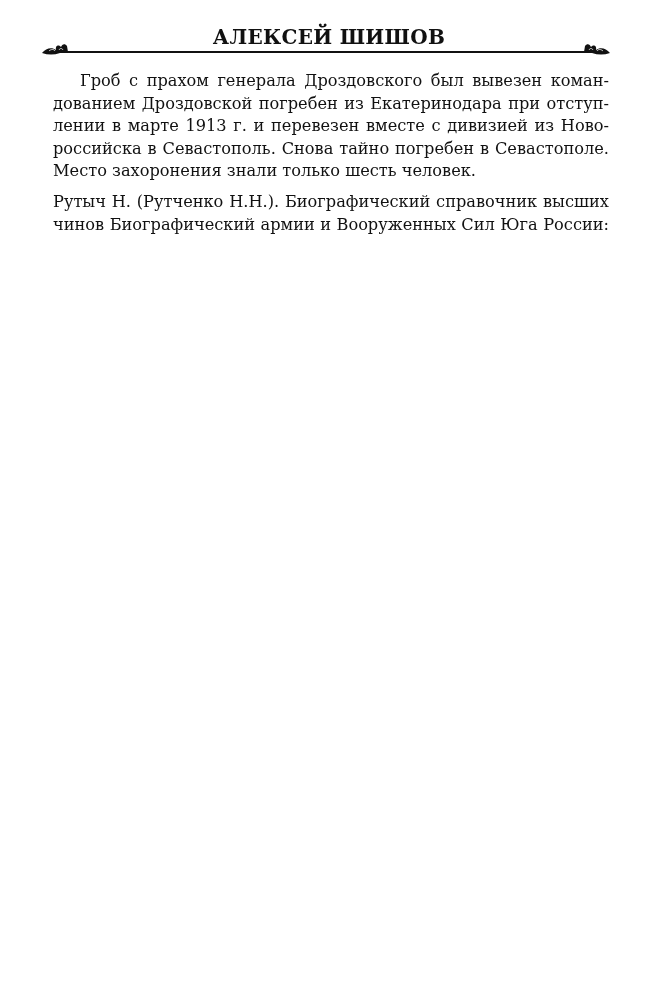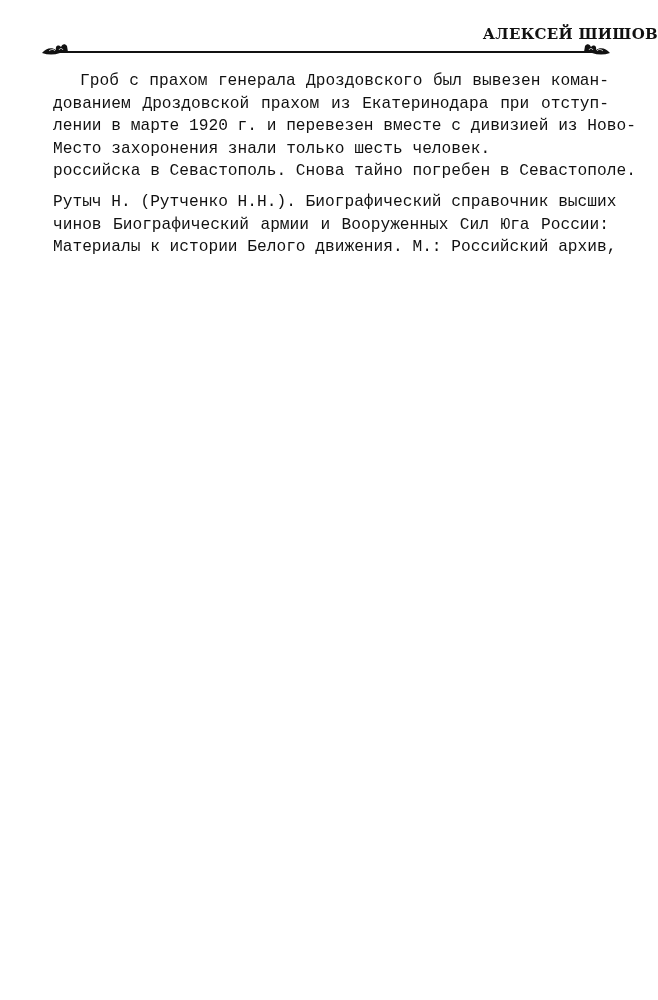--- a/index.html
+++ b/index.html
@@ -20,24 +20,24 @@
       left: 0;
       top: 0;
       width: 658px;
       height: 70px;
     }
     .running-head {
       position: absolute;
       left: 0;
       width: 658px;
       top: 25px;
-      text-align: right;
+      text-align: center;
       font-family: "DejaVu Serif", "Liberation Serif", serif;
       font-weight: bold;
-      font-size: 15px;
+      font-size: 20px;
       letter-spacing: 0.3px;
       color: #111;
     }
     .header-rule {
       position: absolute;
       left: 60px;
       top: 51px;
       width: 535px;
       height: 2px;
       background: #111;
@@ -58,21 +58,20 @@
       width: 556px;
       font-family: "DejaVu Serif", "Liberation Serif", serif;
       font-size: 16.2px;
       line-height: 22.6px;
       color: #111;
     }
     .paragraph {
       margin: 0;
       text-align: justify;
       text-align-last: left;
-      font-family: Liberation Mono, monospace;
     }
     .paragraph .line {
       display: block;
       text-align: justify;
       text-align-last: justify;
       white-space: nowrap;
     }
     .paragraph .line.last {
       text-align-last: left;
     }
@@ -103,23 +102,22 @@
   <svg class="ornament ornament-right" viewBox="0 0 40 20">
     <path d="M38 15 C34 10, 28 9, 24 12 C25 8, 22 6, 19 9 C18 6, 15 5, 13 8 L12 14 L2 14 L2 15 L20 15 C26 17, 32 17, 38 15 Z" fill="#111"></path>
     <path d="M31 13 C29 11, 26 11, 25 13" stroke="#fff" stroke-width="0.8" fill="none"></path>
     <path d="M21 12 C20 10, 18 10, 17 12" stroke="#fff" stroke-width="0.8" fill="none"></path>
   </svg>
 </div>
 
 <div class="body-text">
   <p class="paragraph para-main">
     <span class="line first">Гроб с прахом генерала Дроздовского был вывезен коман-</span>
-    <span class="line">дованием Дроздовской прахом из Екатеринодара при отступ-</span>
-    <span class="line">лении в марте 1920 г. и перевезен вместе с дивизией из Ново-</span>
+    <span class="line">дованием Дроздовской погребен из Екатеринодара при отступ-</span>
+    <span class="line">лении в марте 1913 г. и перевезен вместе с дивизией из Ново-</span>
+    <span class="line">российска в Севастополь. Снова тайно погребен в Севастополе.</span>
     <span class="line last">Место захоронения знали только шесть человек.</span>
-    <span class="line">российска в Севастополь. Снова тайно погребен в Севастополе.</span>
   </p>
   <p class="paragraph para-ref">
     <span class="line">Рутыч Н. (Рутченко Н.Н.). Биографический справочник высших</span>
     <span class="line">чинов Биографический армии и Вооруженных Сил Юга России:</span>
-    <span class="line">Материалы к истории Белого движения. М.: Российский архив,</span>
   </p>
 </div>
 
 </body></html>

